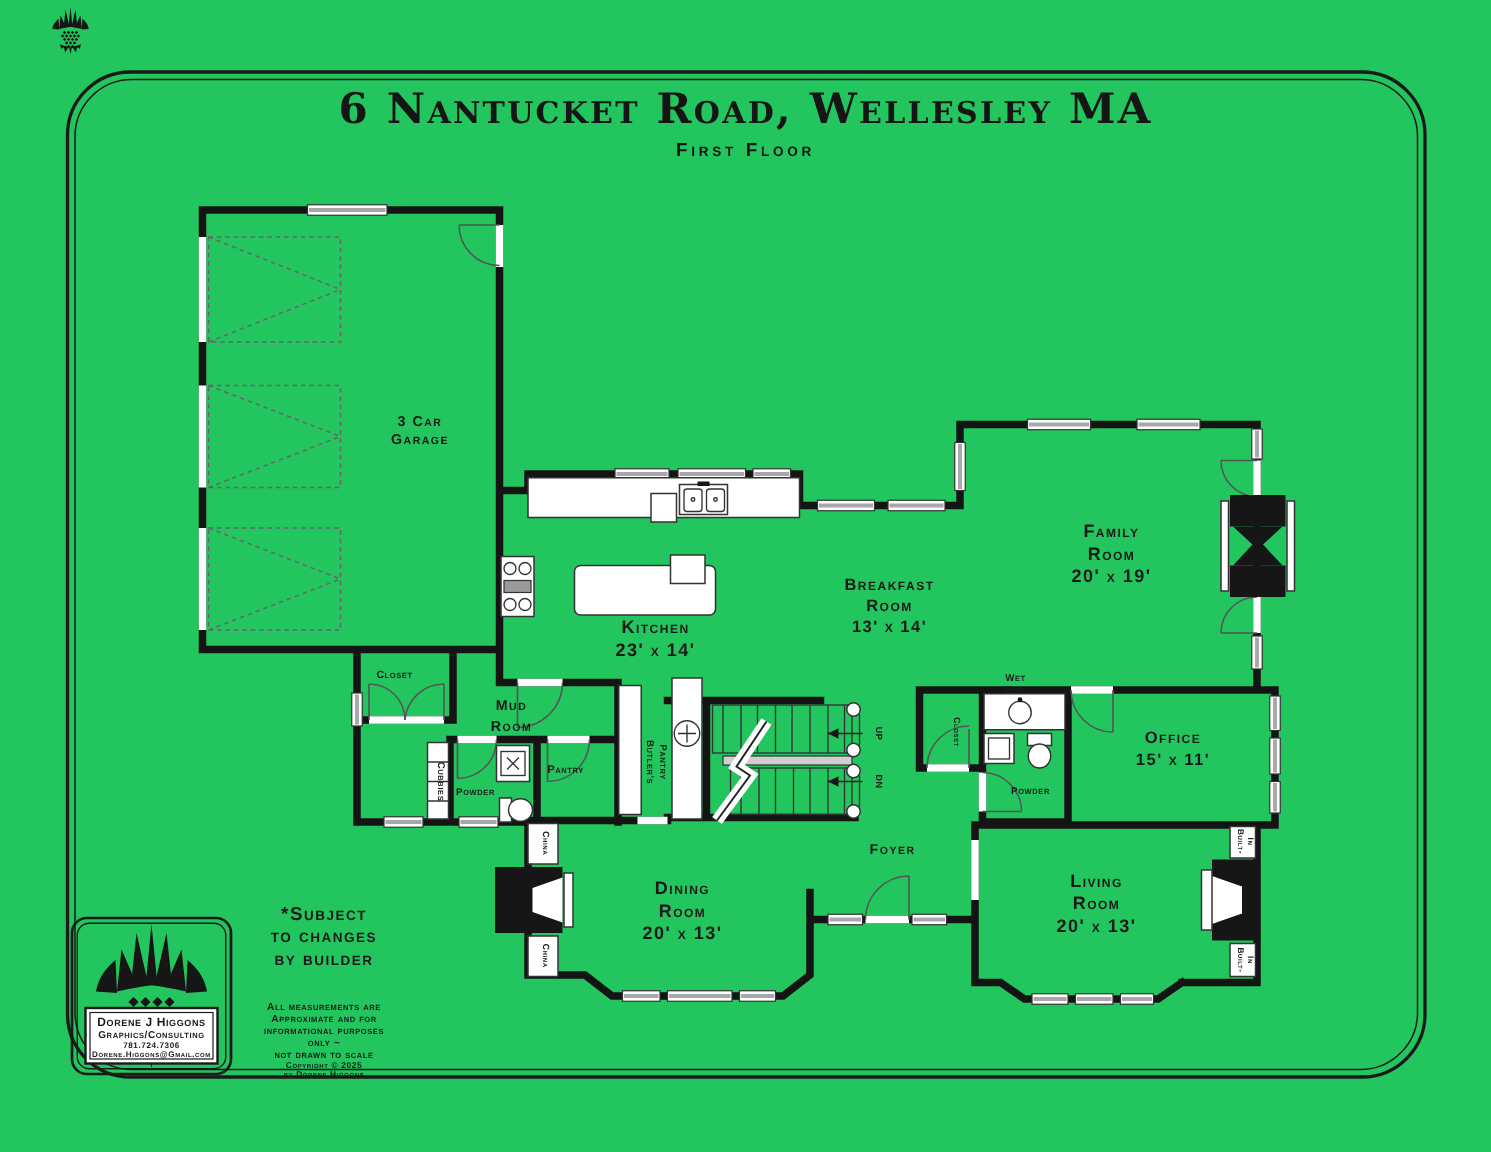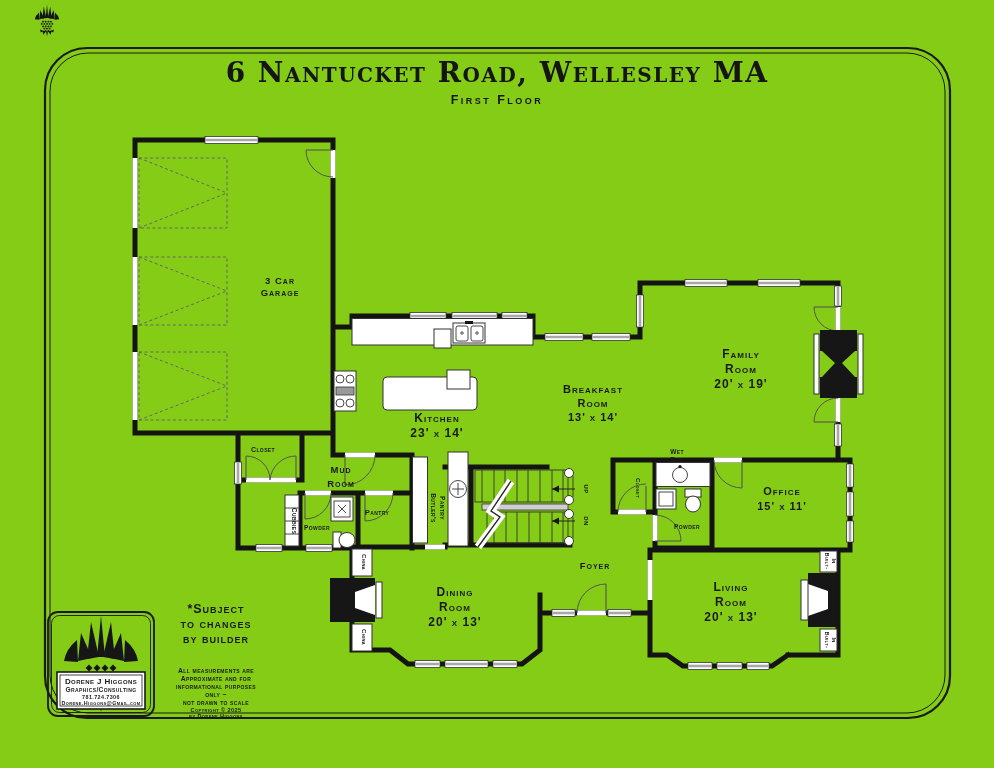--- a/index.html
+++ b/index.html
@@ -1,16 +1,16 @@
 <!DOCTYPE html>
 <html><head>
 <meta charset="utf-8">
 <style>
   html,body{margin:0;padding:0;background:#ffffff;}
-  #stage{width:994px;height:768px;position:relative;background:#84cc16;overflow:hidden;}
+  #stage{width:994px;height:768px;position:relative;background:#22c55e;overflow:hidden;}
   svg{display:block;}
   .frame{fill:none;stroke:#1a1a1a;}
   .wall{stroke:#141414;stroke-width:5;fill:none;stroke-linecap:square;}
   .ovl{fill:#ffffff;stroke:none;}
   .winr{fill:#ffffff;stroke:#333333;stroke-width:0.8;}
   .winc{stroke:#a8a8a8;stroke-width:2.6;fill:none;}
   .door{stroke:#555555;stroke-width:1;fill:none;}
   .leaf{stroke:#555555;stroke-width:1.1;fill:none;}
   .dash{stroke:#666666;stroke-width:1;fill:none;stroke-dasharray:3 2.6;}
   .fix{fill:#ffffff;stroke:#333333;stroke-width:1;}

